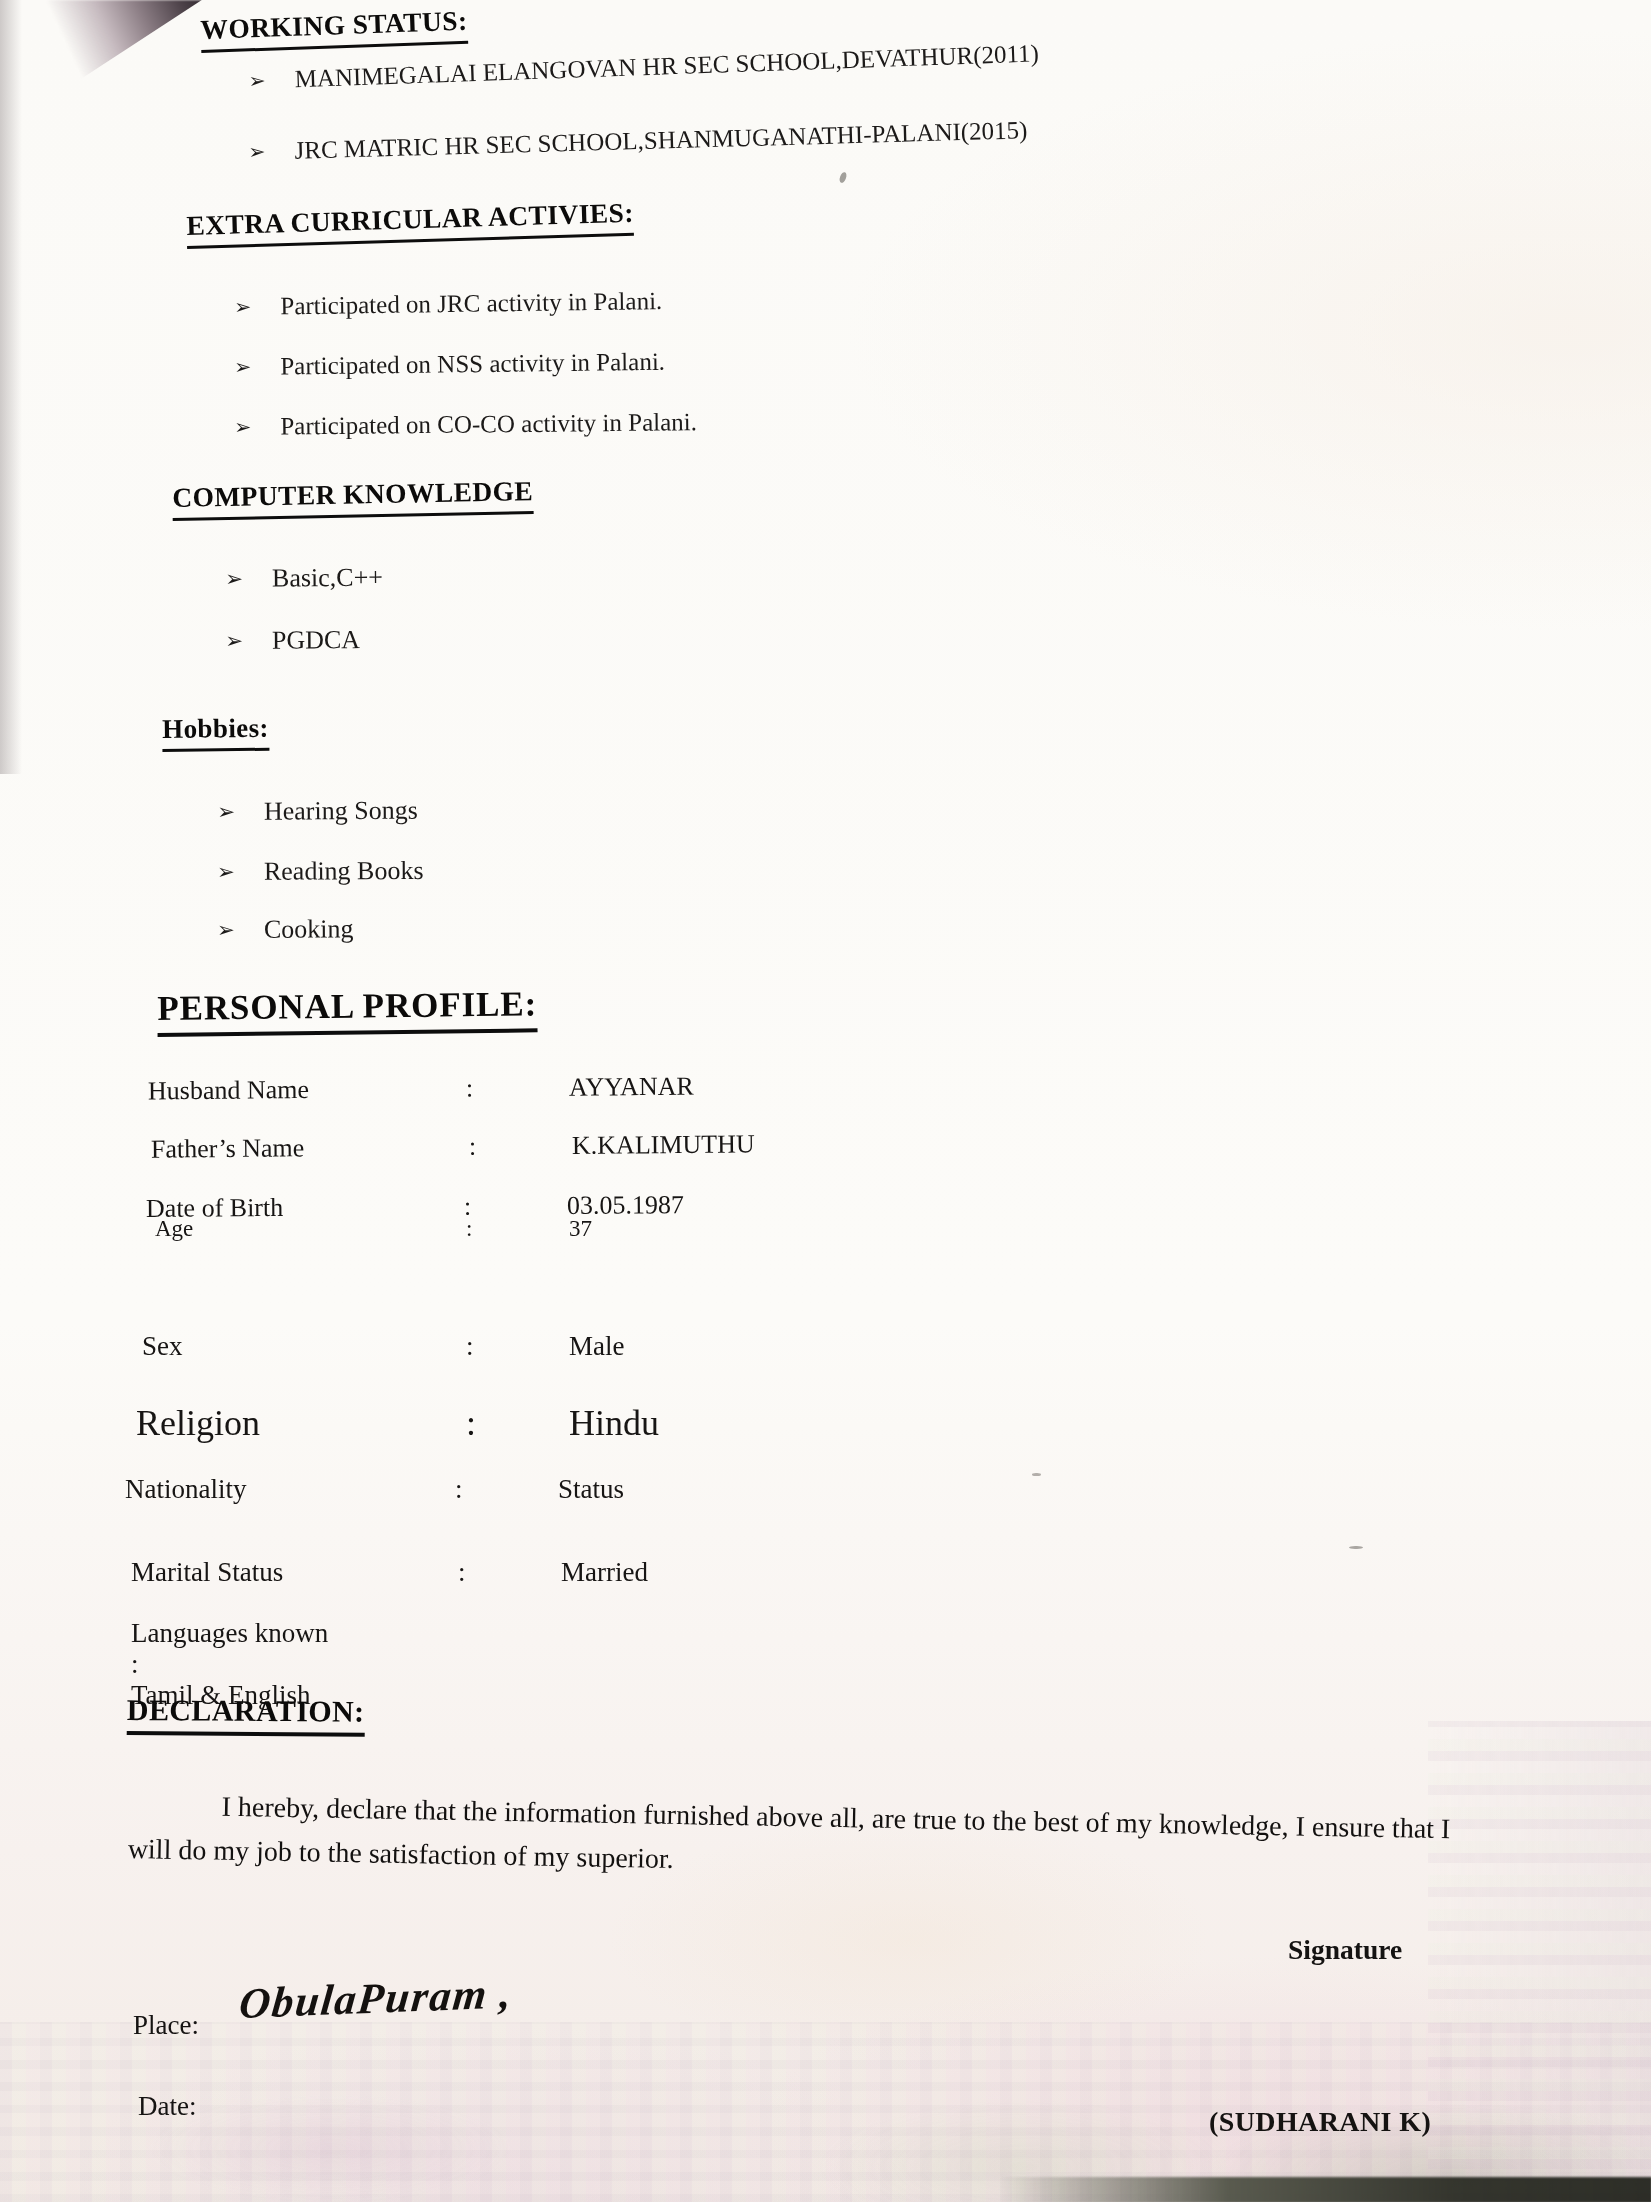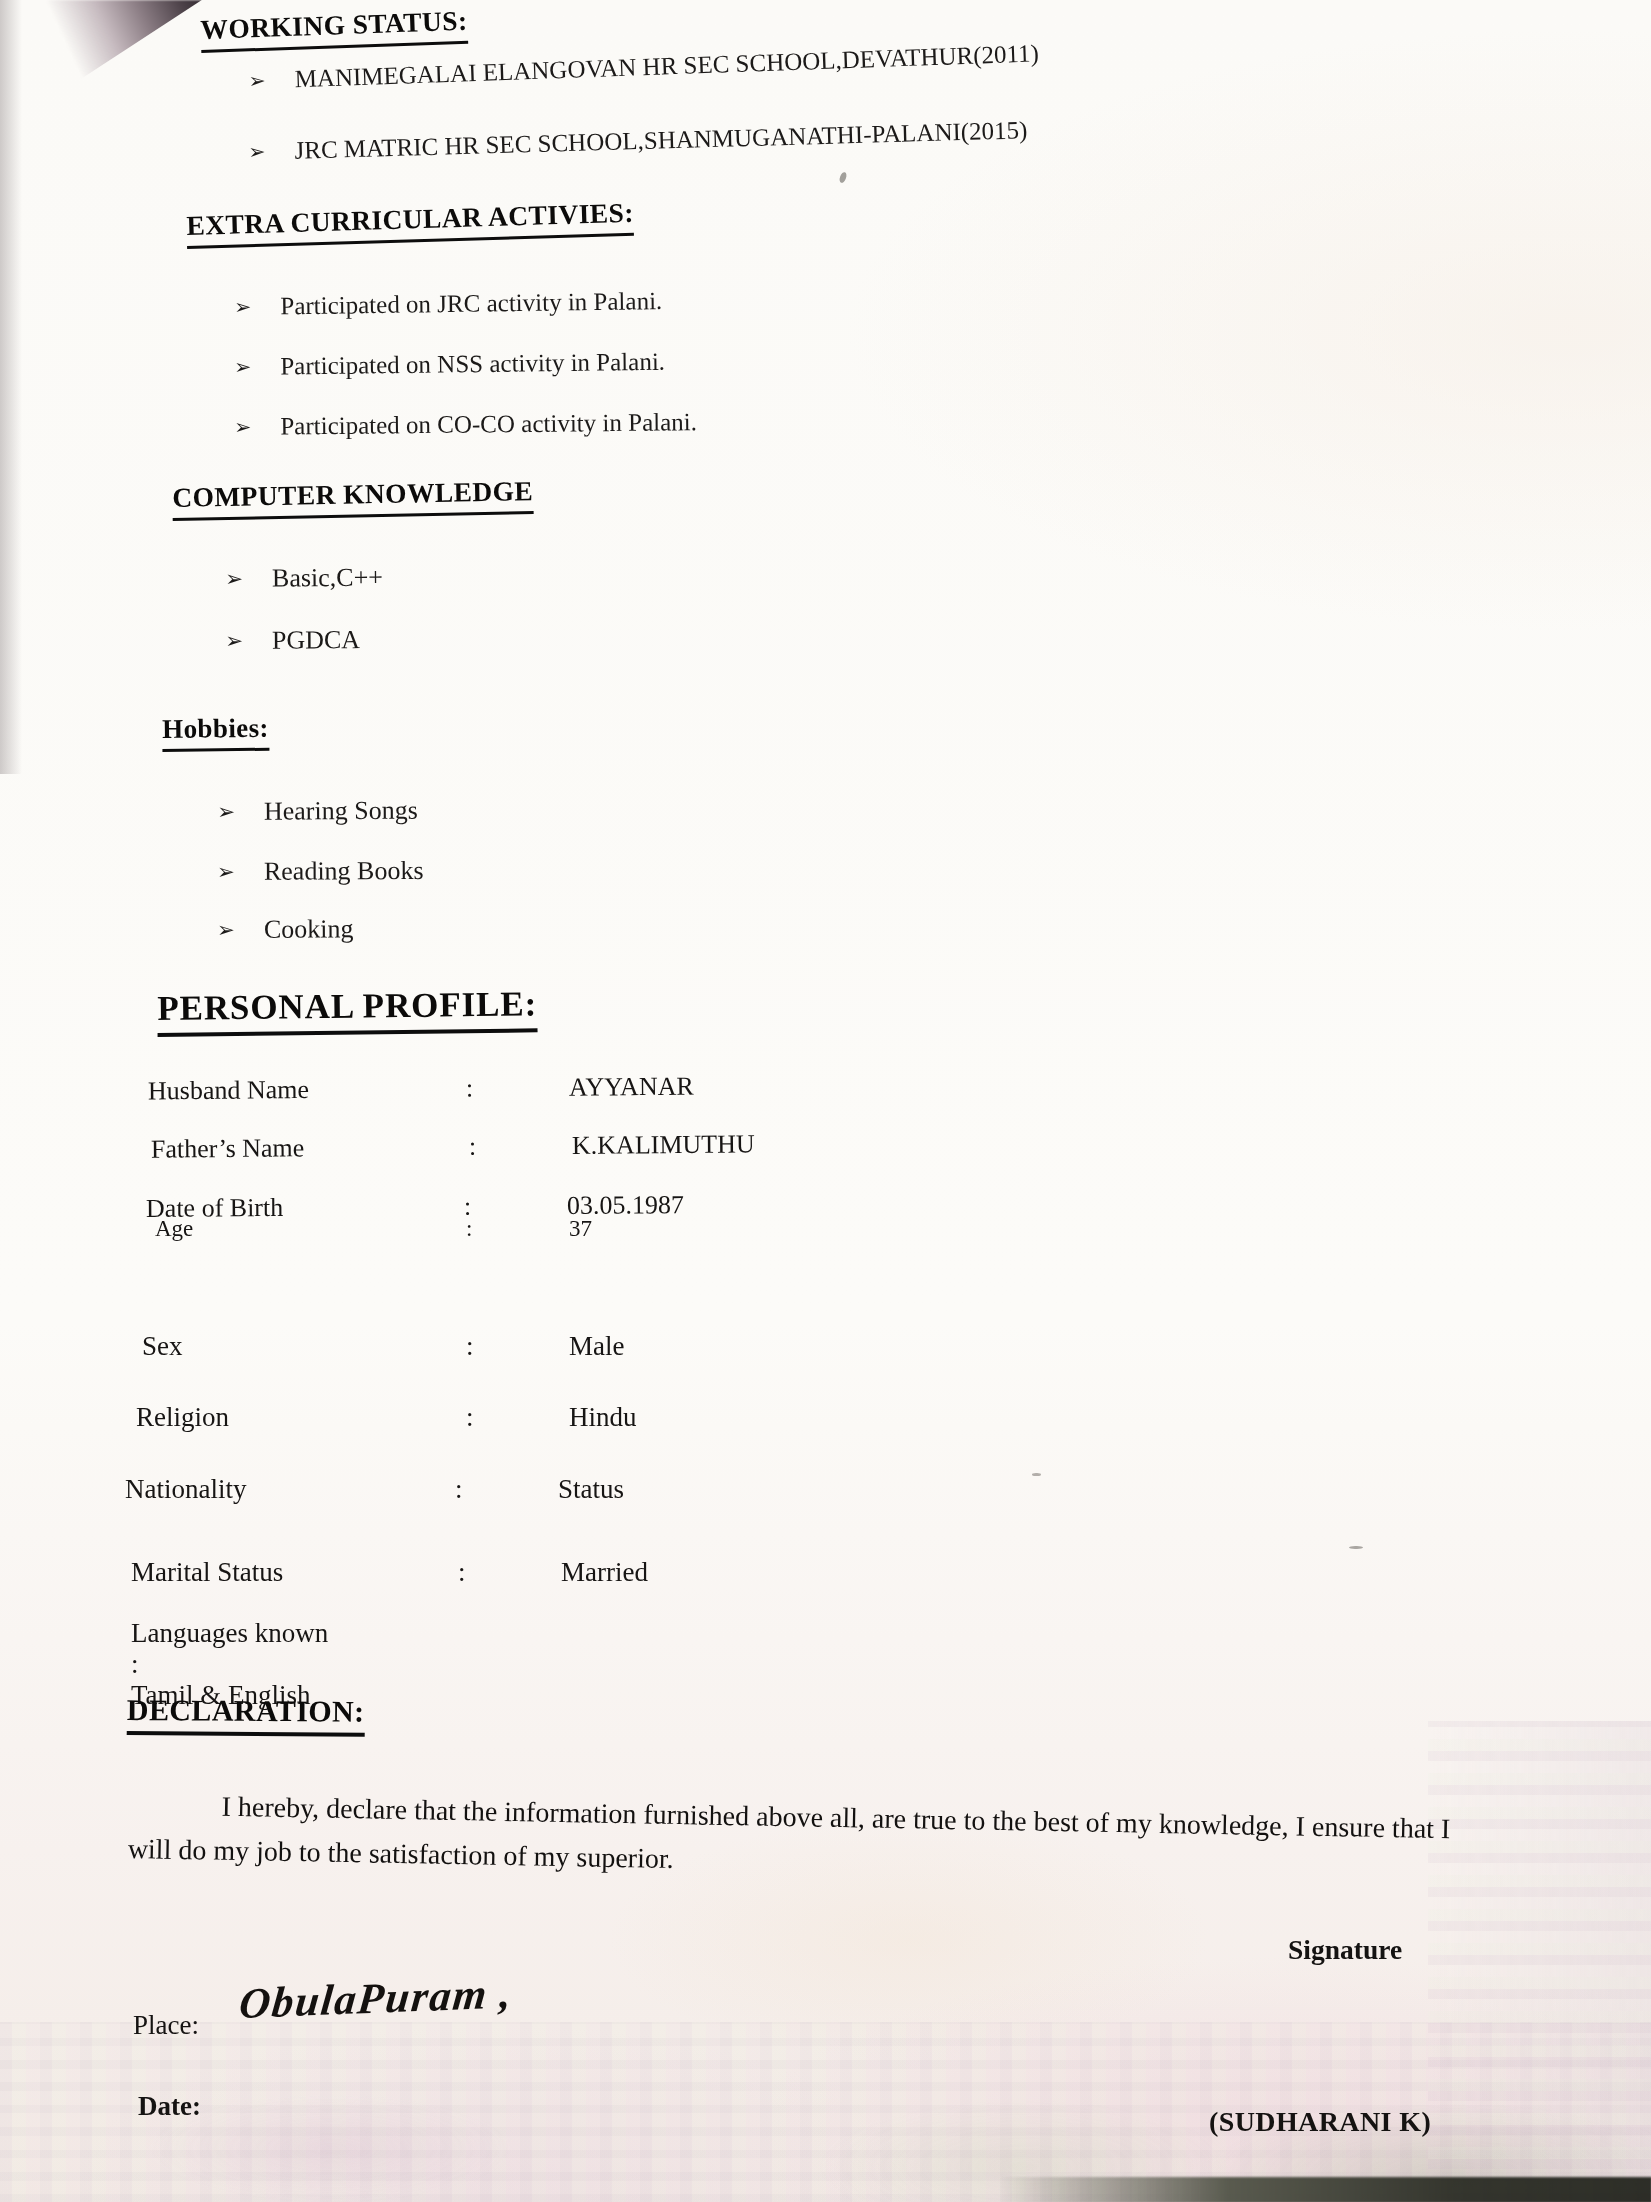--- a/index.html
+++ b/index.html
@@ -177,21 +177,21 @@
   <div class="abs profile-row" style="left:155px;top:1216px;font-size:23px;">
     <span class="lbl" style="width:311px">Age</span>
     <span class="col">:</span>
     <span class="val">37</span>
   </div>
   <div class="abs profile-row" style="left:142px;top:1331px;font-size:27px;">
     <span class="lbl" style="width:324px">Sex</span>
     <span class="col">:</span>
     <span class="val">Male</span>
   </div>
-  <div class="abs profile-row" style="left:136px;top:1402px;font-size:27px;">
+  <div class="abs profile-row" style="left:136px;top:1402px;font-size:36px;">
     <span class="lbl" style="width:330px">Religion</span>
     <span class="col">:</span>
     <span class="val">Hindu</span>
   </div>
   <div class="abs profile-row" style="left:125px;top:1474px;font-size:27px;">
     <span class="lbl" style="width:330px">Nationality</span>
     <span class="col">:</span>
     <span class="val">Status</span>
   </div>
   <div class="abs profile-row" style="left:131px;top:1545px;font-size:27px;margin-top:12px;">
@@ -208,18 +208,18 @@
   <div class="abs" style="left:127px;top:1693px;font-size:30px;transform:rotate(0.4deg);transform-origin:left top;">
     <span class="sec-heading" style="border-bottom-width:4.3px">DECLARATION:</span>
   </div>
   <div class="abs declaration-text" style="left:129px;top:1783px;">I hereby, declare that the information furnished above all, are true to the best of my knowledge, I ensure that I will do my job to the satisfaction of my superior.</div>
 
   <div class="abs" style="left:1288px;top:1934px;font-size:27.5px;font-weight:bold;">Signature</div>
 
   <div class="abs" style="left:133px;top:2010px;font-size:27px;">Place:</div>
   <div class="abs handwriting" style="left:237px;top:1979px;">ObulaPuram ,</div>
 
-  <div class="abs" style="left:138px;top:2091px;font-size:27px;font-weight:bold;">Date:</div>
+  <div class="abs" style="left:138px;top:2091px;font-size:27px;">Date:</div>
 
   <div class="abs" style="left:1209px;top:2106px;font-size:28px;font-weight:bold;letter-spacing:0.4px;">(SUDHARANI K)</div>
 
 </div>
 
 
 </body></html>

